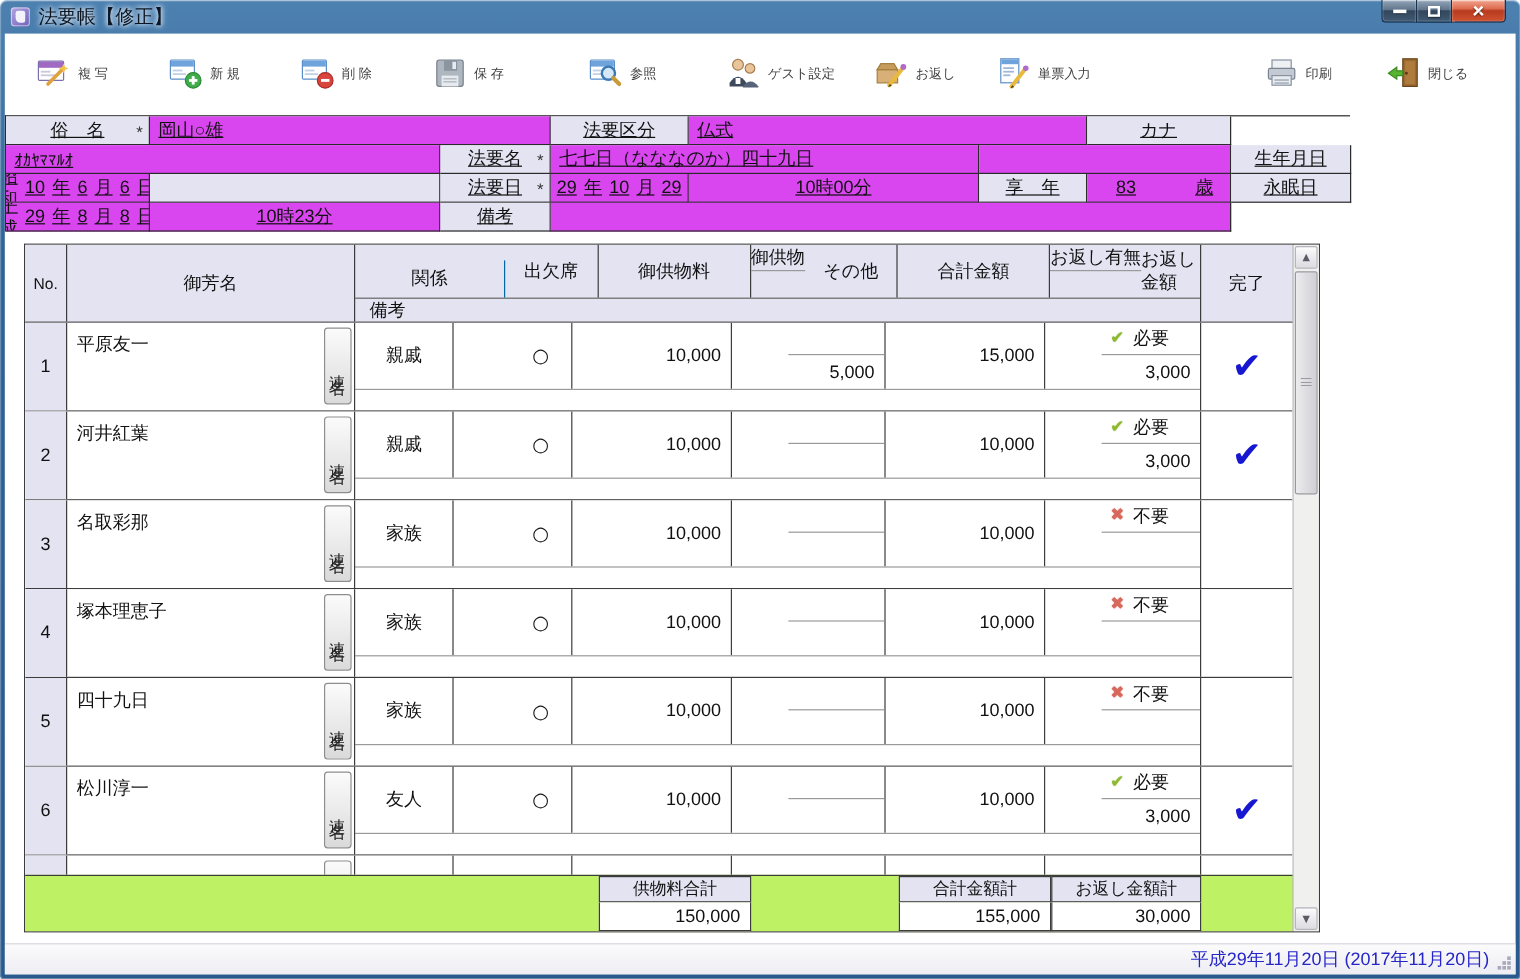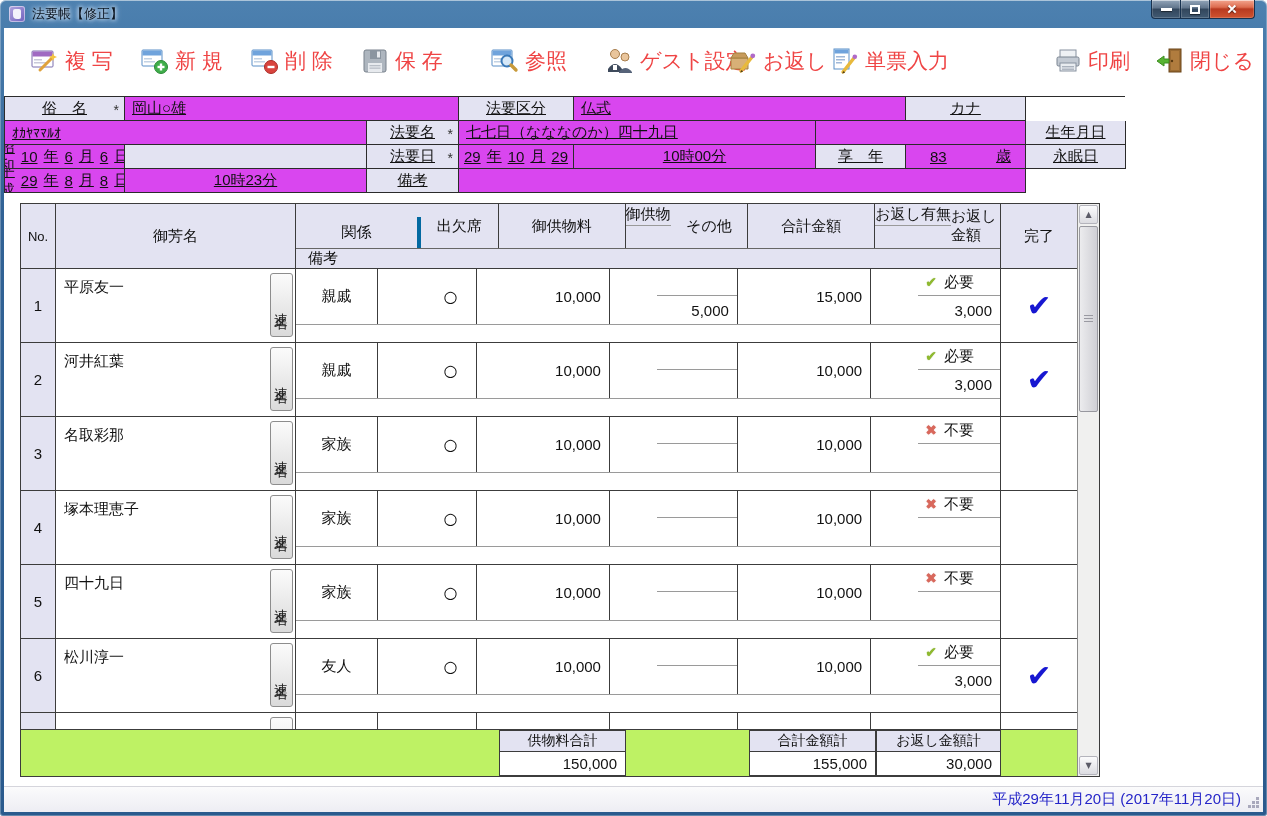--- a/index.html
+++ b/index.html
@@ -11,21 +11,21 @@
     box-shadow:inset 0 0 0 1px rgba(255,255,255,.28), inset 0 1px 0 rgba(255,255,255,.35); }
 
   
   .titlebar { position:absolute; top:0; left:0; right:0; height:28px;
     display:flex; align-items:center; padding-left:9px; gap:7px; }
   .app-icon { width:16px; height:16px; border-radius:3px;
     background:linear-gradient(135deg,#b3a6e0,#6f60bd); position:relative; flex:0 0 auto;
     box-shadow:inset 0 0 0 1px rgba(255,255,255,.5); }
   .app-icon::after { content:""; position:absolute; left:4px; top:3px; width:8px; height:10px;
     background:#f2f2fb; border-radius:2px 2px 2px 4px; }
-  .title-text { font-size:13px; color:#0c1622;
+  .title-text { font-size:16px; color:#0c1622;
     text-shadow:0 0 4px #c3d7ec, 0 0 4px #c3d7ec, 0 0 6px #c3d7ec; }
   .caps { position:absolute; top:0; right:12px; height:19px; display:flex; }
   .cap { height:19px; border:1px solid #17314e; border-top:none;
     background:linear-gradient(#93a6ba 0%,#60748b 45%,#32465c 50%,#415a73 100%);
     box-shadow:inset 0 1px 0 rgba(255,255,255,.45), inset 0 0 0 1px rgba(255,255,255,.18);
     display:flex; align-items:center; justify-content:center; cursor:default; }
   .cap-min { width:30px; border-radius:0 0 0 4px; }
   .cap-max { width:28px; border-left:none; border-right:none; }
   .cap-close { width:46px; border-radius:0 0 4px 0;
     background:linear-gradient(#f3a58e 0%,#dd6c4f 40%,#b83a20 50%,#cf5330 100%); }
@@ -37,21 +37,21 @@
   .gl-x::before { transform:rotate(45deg); }
   .gl-x::after  { transform:rotate(-45deg); }
 
   
   .client { position:absolute; left:4px; top:28px; right:4px; bottom:4px;
     background:#ffffff; overflow:hidden; }
 
   
   .tb { position:absolute; top:14px; height:38px; display:flex; align-items:center;
     gap:5px; cursor:default; }
-  .tb-label { font-size:21px; color:#ef4444; white-space:nowrap; }
+  .tb-label { font-size:11px; color:#404040; white-space:nowrap; }
   .tb-ic { width:30px; height:30px; flex:0 0 auto; }
 
   
   .formgrid { position:absolute; left:0; top:68px; width:1121px; height:97px;
     display:grid; grid-template-columns:120px 242px 92px 115px 242px 90px 120px 100px;
     grid-template-rows:repeat(4,1fr);
     border-top:1px solid #2b2b2b; border-left:1px solid #2b2b2b; font-size:15px; color:#111;text-decoration:underline; }
   .fc { border-right:1px solid #2b2b2b; border-bottom:1px solid #2b2b2b;
     background:#d946ef; display:flex; align-items:center; padding:0 7px; position:relative; overflow:hidden; }
   .fl { background:#e3e3f2; justify-content:center; padding:0; }
@@ -65,21 +65,21 @@
   
   .grid { position:absolute; left:16px; top:175px; width:1080px; height:574px;
     border:1px solid #3c3c3c; background:#fff; display:flex; font-size:15px; color:#111; }
   .gmain { width:1057px; border-right:1px solid #8a8a8a; display:flex; flex-direction:column; }
   .ghead { height:65px; background:#e3e3f2; border-bottom:1px solid #3c3c3c; display:flex; }
   .h-cell { display:flex; align-items:center; justify-content:center; }
   .h-no   { width:35px;  border-right:1px solid #3c3c3c; font-size:13px; }
   .h-name { width:240px; border-right:1px solid #3c3c3c; }
   .h-mid  { width:705px; border-right:1px solid #3c3c3c; display:flex; flex-direction:column; }
   .h-top  { height:45px; display:flex; border-bottom:1px solid #666; }
-  .h-rel  { width:125px; border-right:4px solid #0369a1;margin-top:13px; }
+  .h-rel  { width:125px; border-right:1px solid #0369a1;margin-top:13px; }
   .h-att  { width:78px;  border-right:1px solid #3c3c3c; }
   .h-kumo { width:127px; border-right:1px solid #3c3c3c; }
   .h-sono { width:123px; border-right:1px solid #3c3c3c; }
   .h-total{ width:127px; border-right:1px solid #3c3c3c; }
   .h-oka  { width:125px; }
   .h-split{ display:flex; flex-direction:row; }
   .h-split-top { height:22px; border-bottom:1px solid #9a9a9a; display:flex; align-items:center; justify-content:center; }
   .h-split-bot { flex:1; display:flex; align-items:center; justify-content:center; }
   .h-biko { flex:1; display:flex; align-items:center; padding-left:12px; }
   .h-done { flex:1; display:flex; align-items:center; justify-content:center; }

